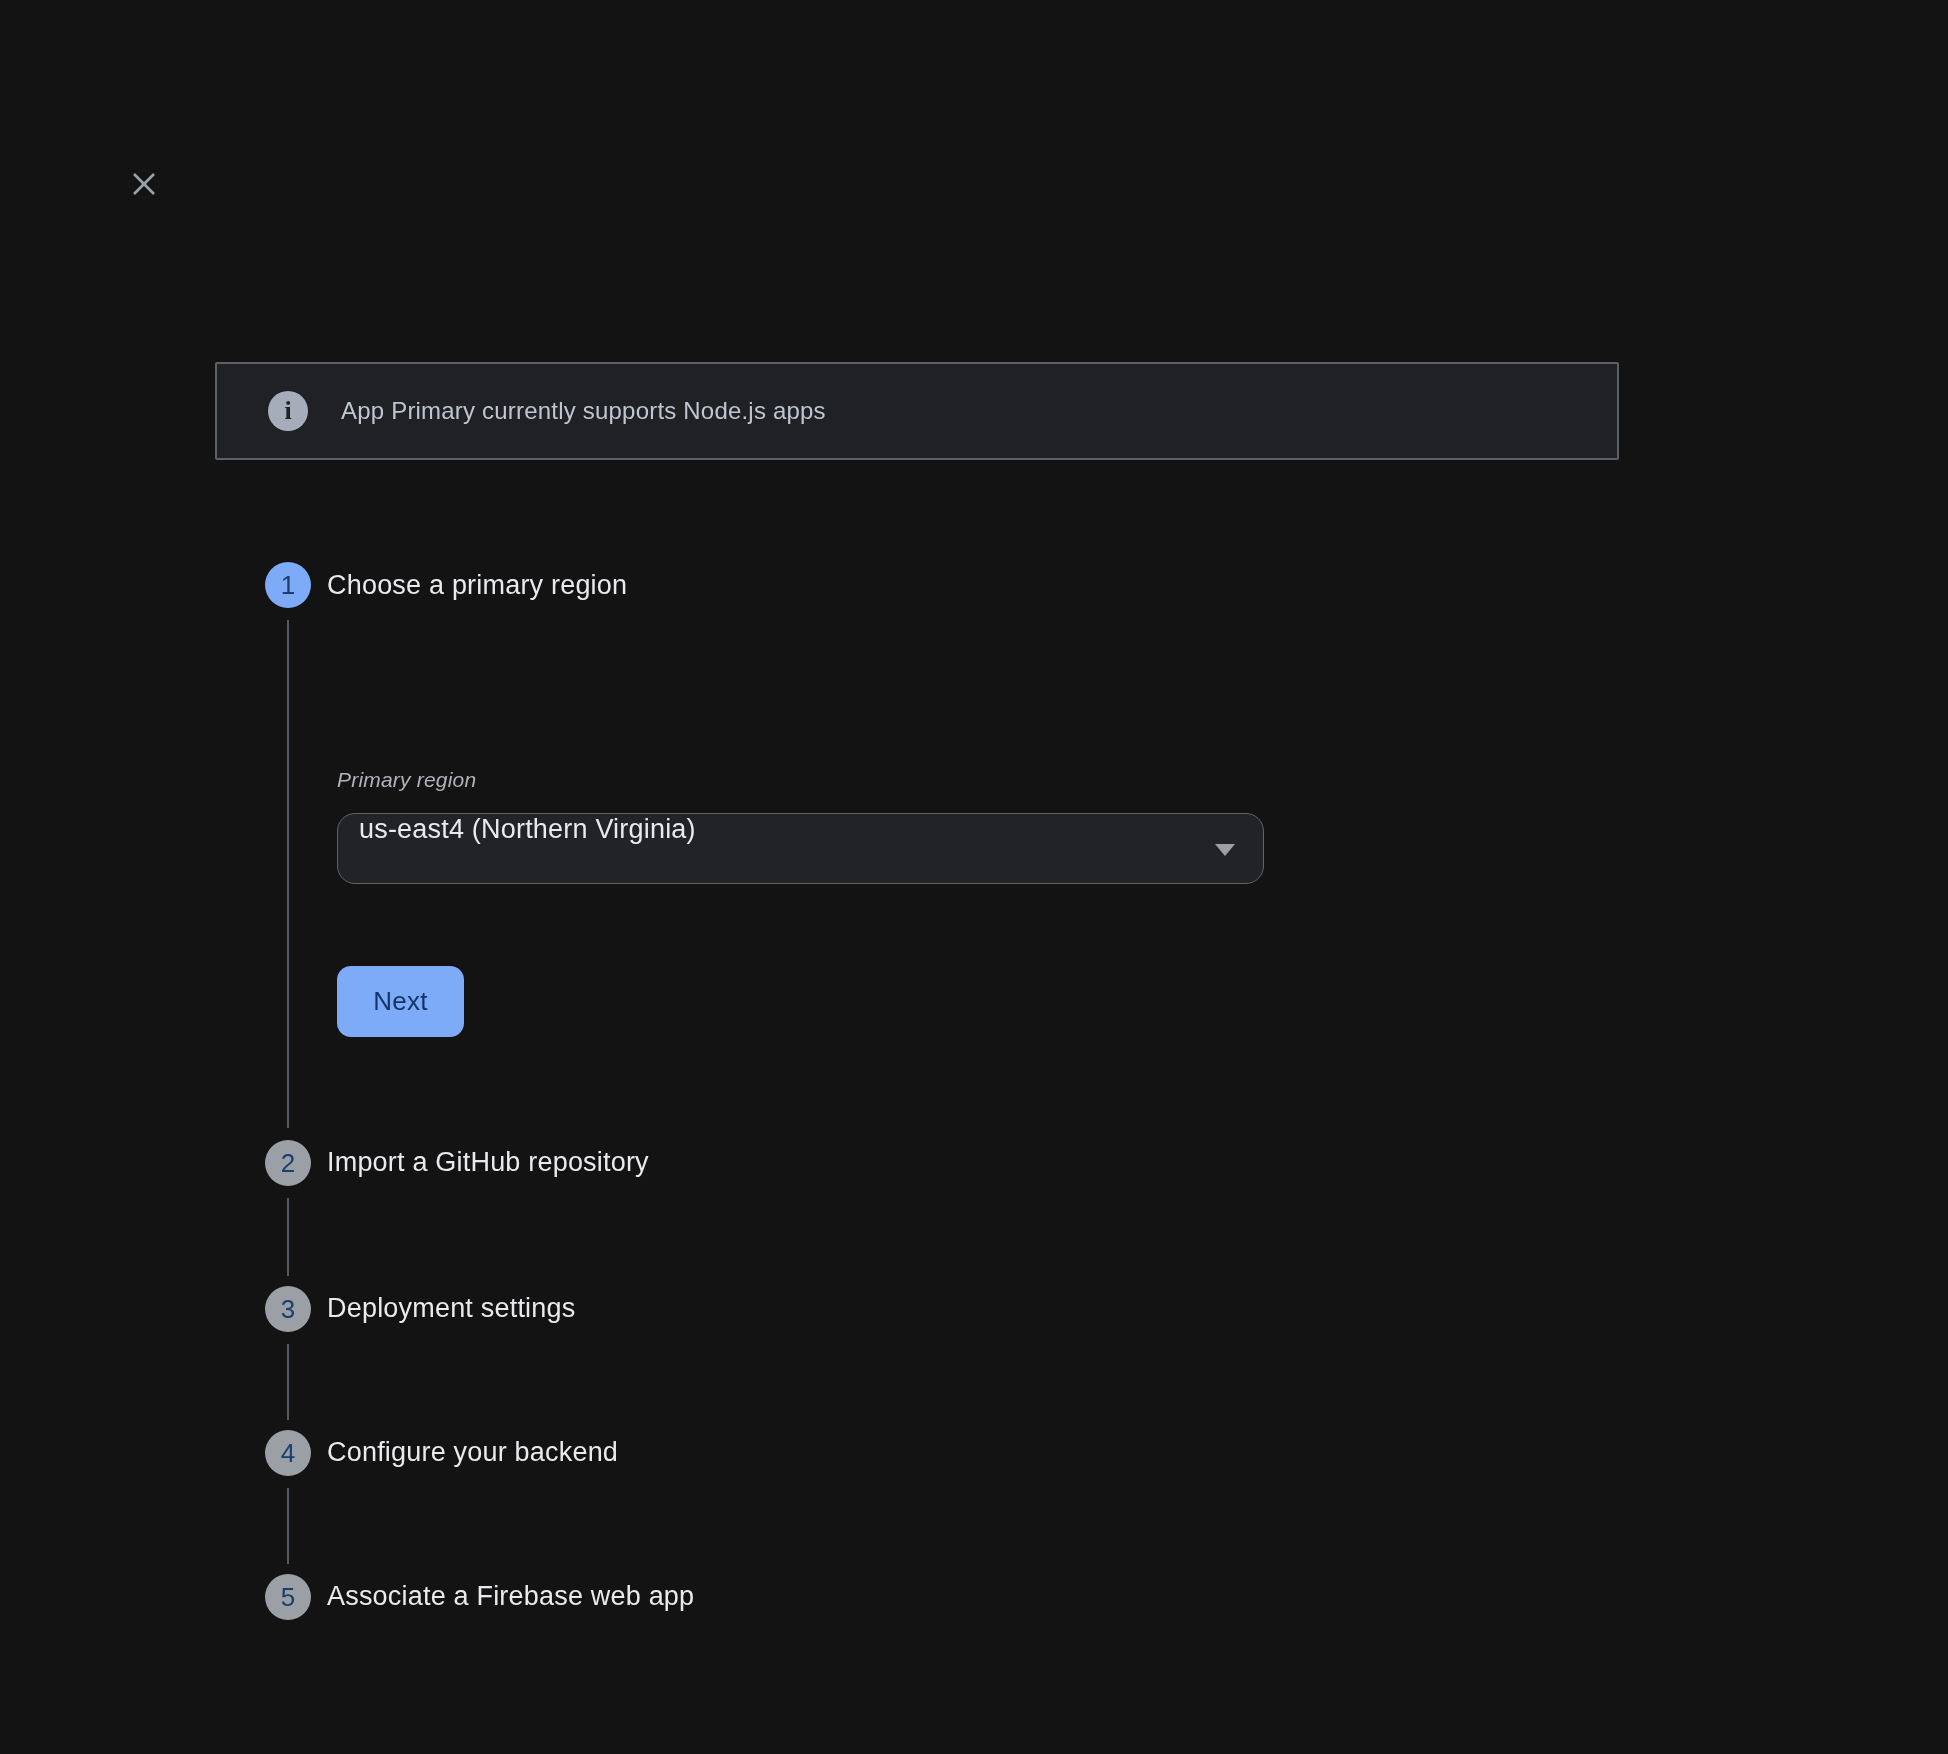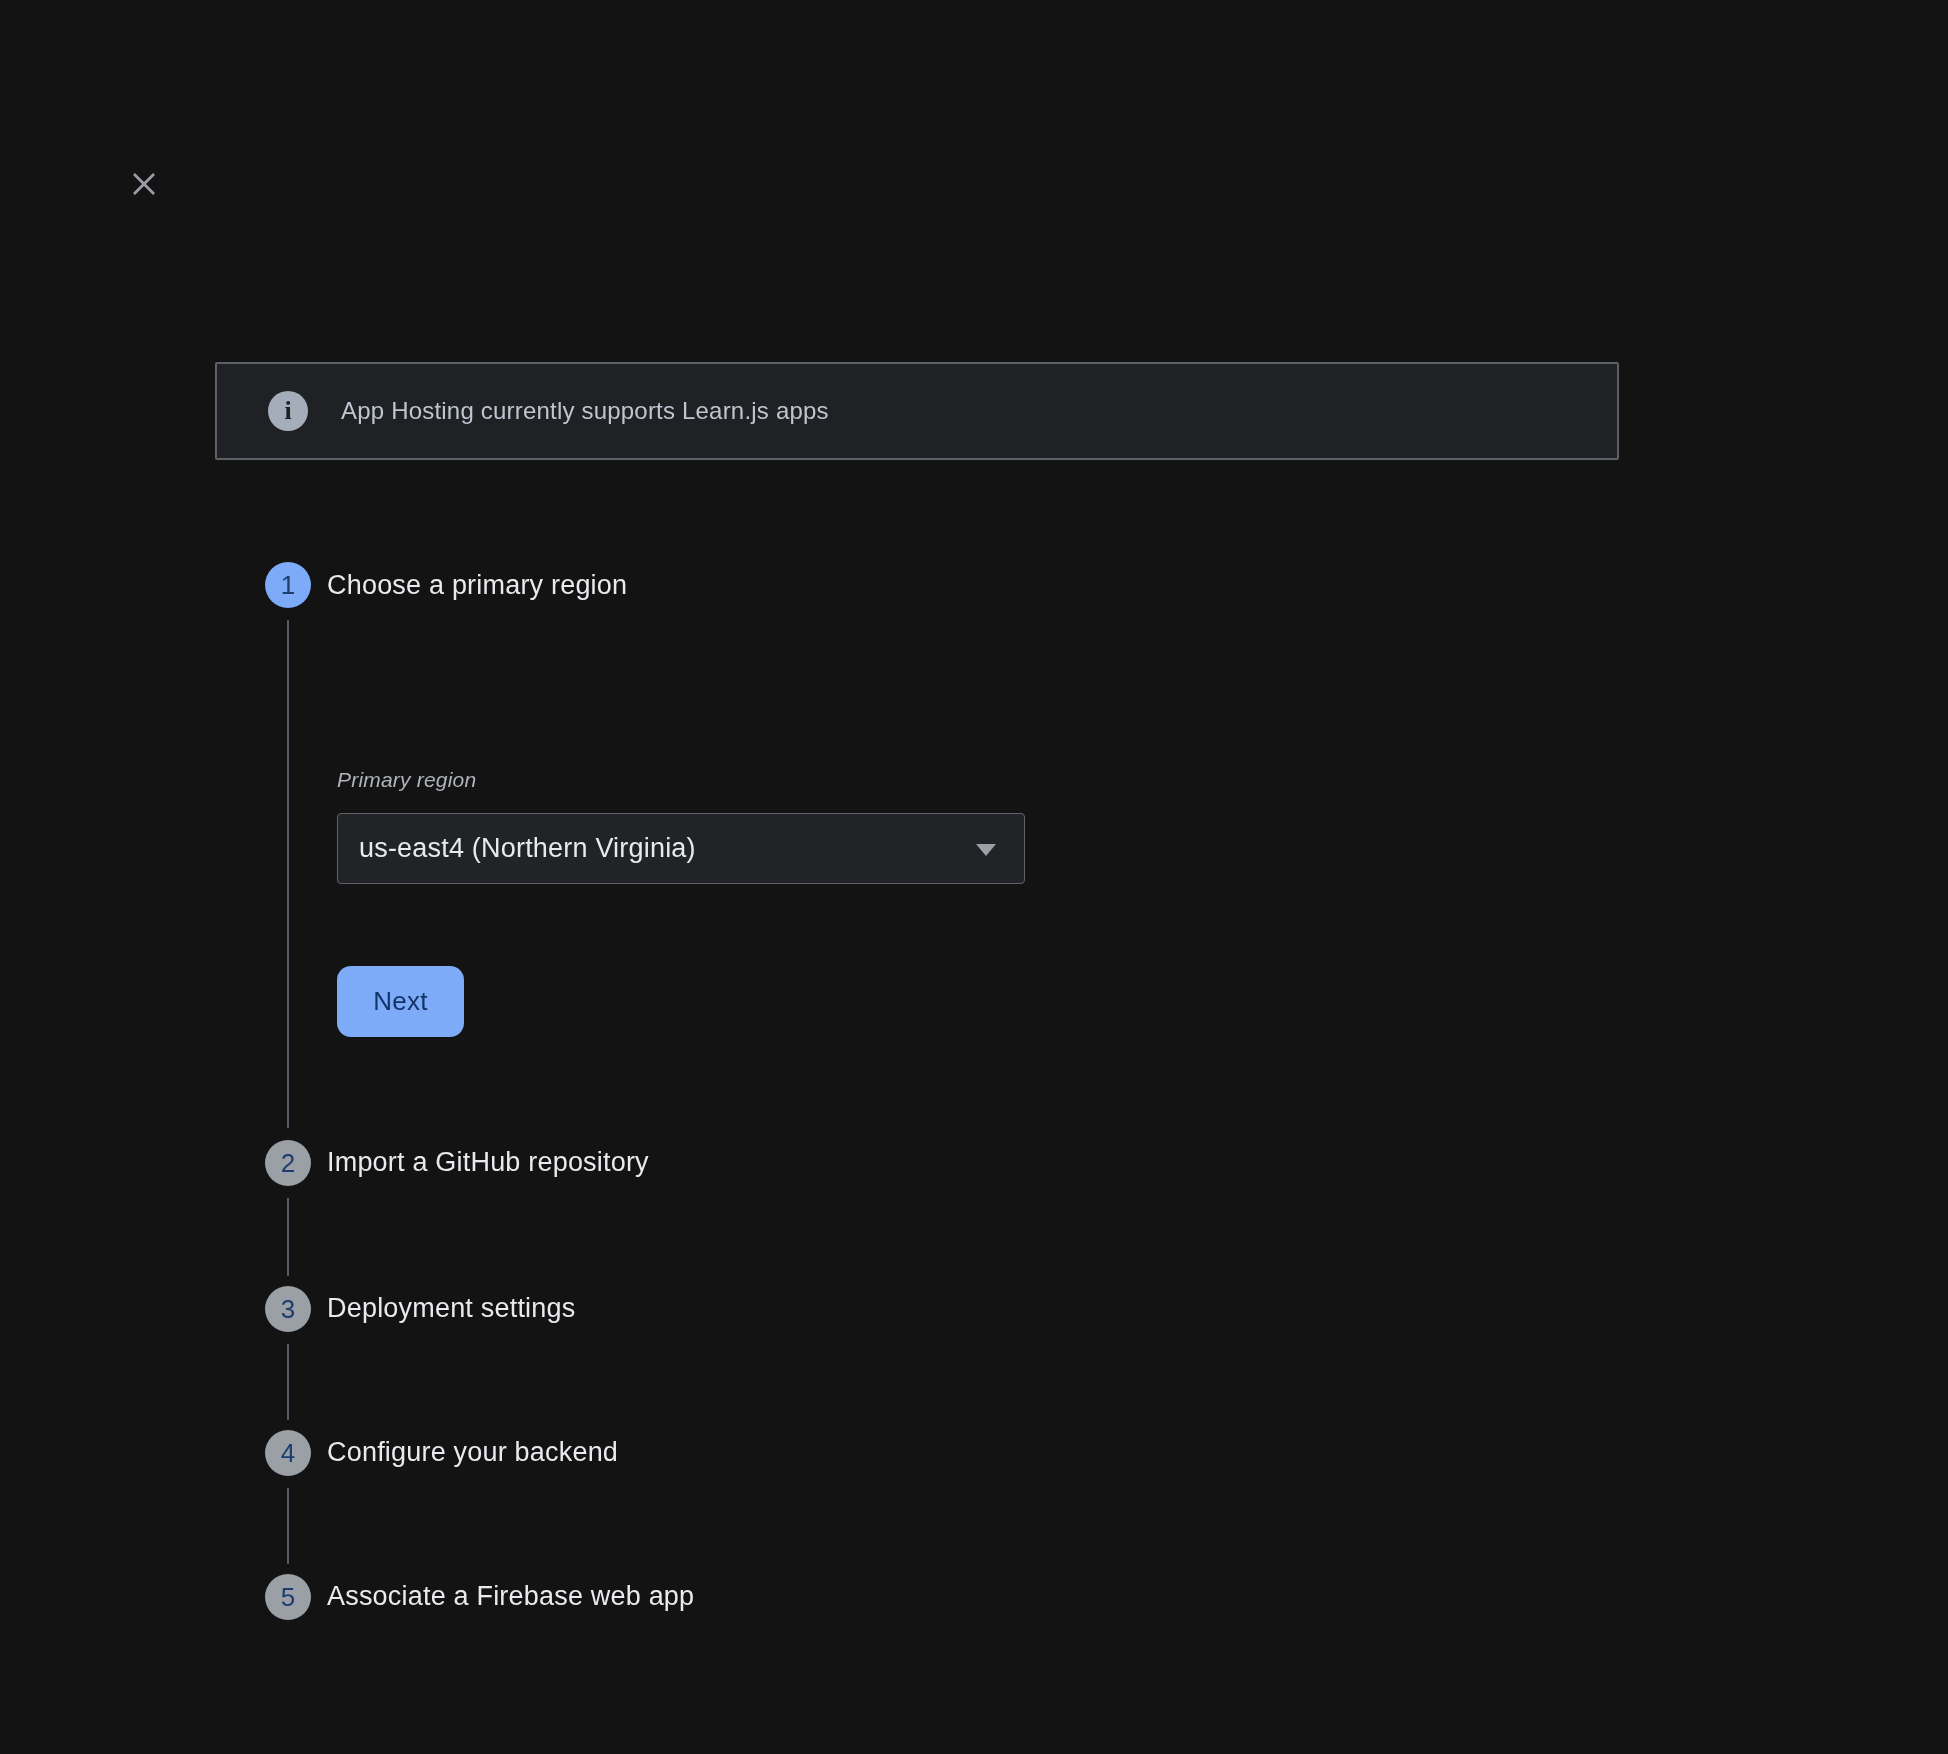--- a/index.html
+++ b/index.html
@@ -91,25 +91,25 @@
     color:var(--link);cursor:pointer;text-decoration:none;white-space:nowrap;
   }
   .step1-desc a .link-text{text-decoration:underline;text-underline-offset:4px;}
   .step1-desc a svg{vertical-align:-4px;margin-left:10px;}
   .field-label{
     position:absolute;left:337px;top:768px;
     font-size:21px;color:var(--text-dim);letter-spacing:0.2px;font-style:italic;
   }
   .select-box{
     position:absolute;left:337px;top:813px;
-    width:688px;height:71px;
+    width:927px;height:71px;
     background:var(--field-bg);
     border:1.5px solid var(--field-border);
-    border-radius:4px;
-    display:flex;align-items:center;
+    border-radius:18px;
+    display:flex;align-items:flex-start;
     cursor:pointer;
   }
   .select-box .select-value{
     margin-left:21px;
     font-size:27px;color:var(--text-primary);letter-spacing:0.2px;
   }
   .select-box .dd-arrow{
     position:absolute;right:28px;top:50%;margin-top:-5px;
     width:0;height:0;
     border-left:10px solid transparent;
@@ -135,21 +135,21 @@
     <span style="display:flex;">
       <svg width="34" height="34" viewBox="0 0 34 34">
         <line x1="7" y1="7" x2="27" y2="27" stroke="#9aa0a6" stroke-width="2.6"></line>
         <line x1="27" y1="7" x2="7" y2="27" stroke="#9aa0a6" stroke-width="2.6"></line>
       </svg>
     </span>
   </button>
 
   <div class="banner">
     <div class="info-icon">i</div>
-    <div class="banner-text">App Hosting currently supports Learn.js apps</div>
+    <div class="banner-text">App Primary currently supports Node.js apps</div>
   </div>
 
   <div class="connector" style="top:620px;height:508px;"></div>
   <div class="connector" style="top:1198px;height:78px;"></div>
   <div class="connector" style="top:1344px;height:76px;"></div>
   <div class="connector" style="top:1488px;height:76px;"></div>
 
   <div class="step-circle active" style="top:562px;">1</div>
   <div class="step-title active" style="top:570px;">Choose a primary region</div>
 

